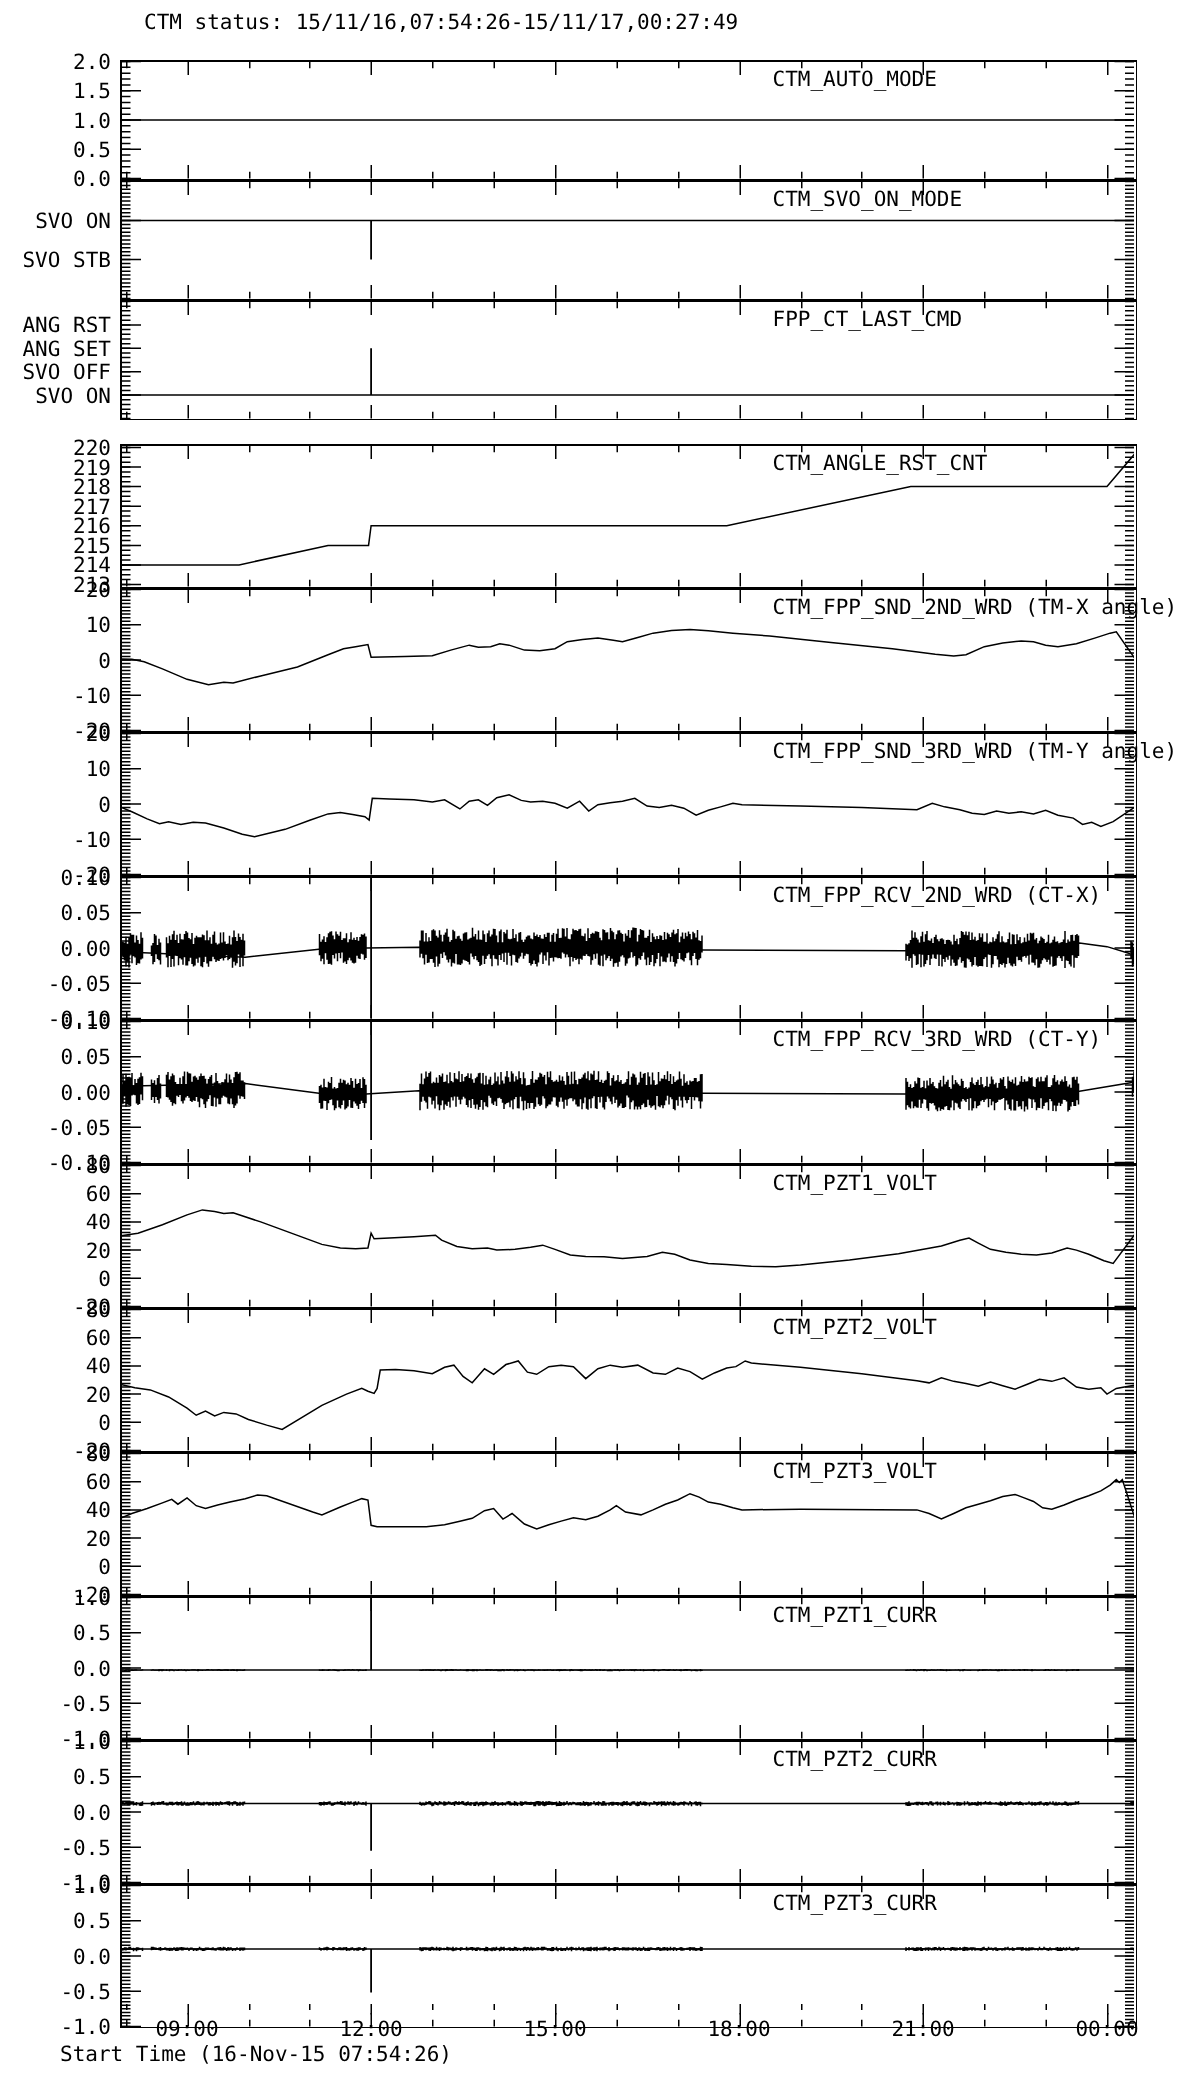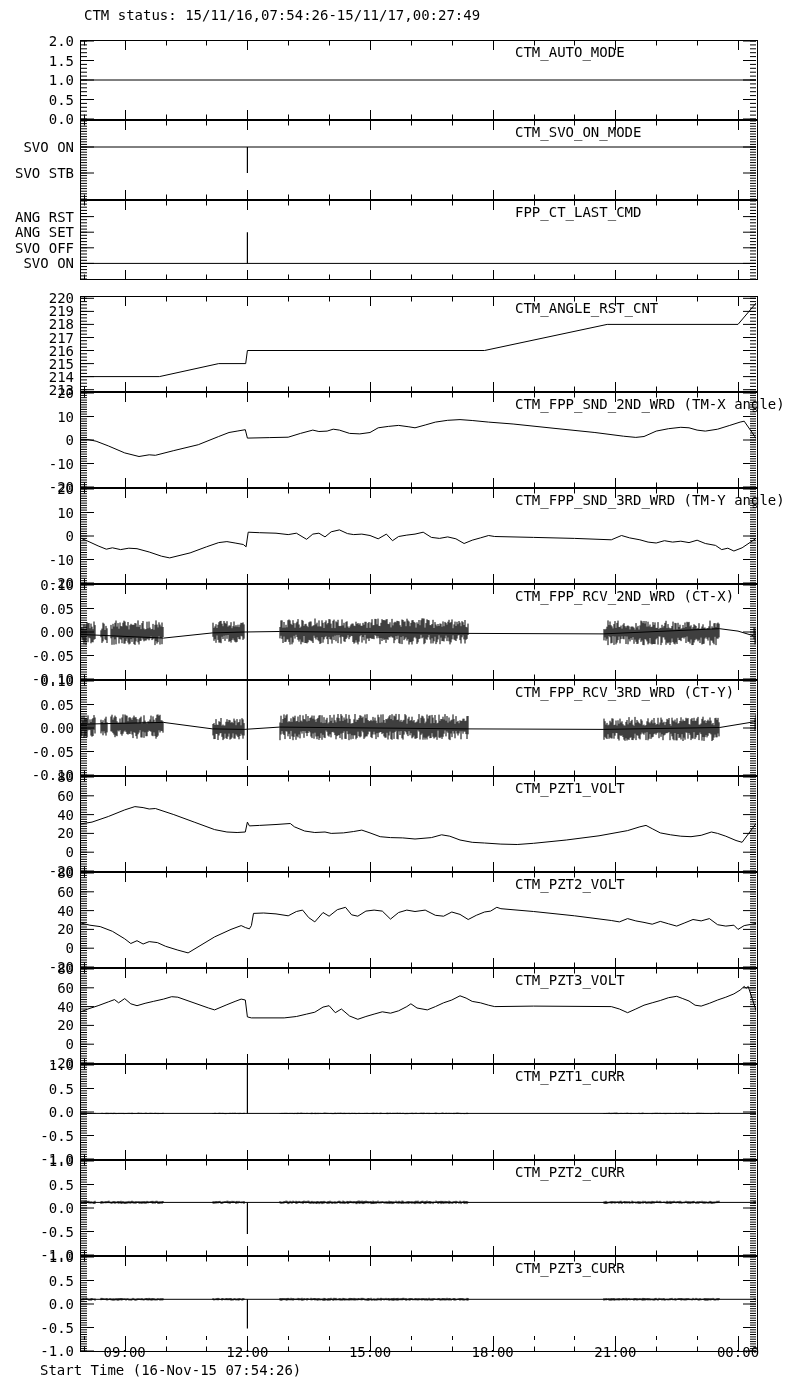--- a/index.html
+++ b/index.html
@@ -1,18 +1,18 @@
 <!DOCTYPE html>
 <html><head>
 <meta charset="utf-8">
 <style>
   html,body{margin:0;padding:0;background:#ffffff;}
   body{width:800px;height:1400px;position:relative;color:#000;
        font-family:"DejaVu Sans Mono","Liberation Mono",monospace;}
-  #page-title{position:absolute;top:7px;left:84px;font-size:14px;white-space:pre;text-align:right;}
+  #page-title{position:absolute;top:7px;left:96px;font-size:14px;white-space:pre;text-align:right;}
   #panels{position:absolute;top:40px;left:0;width:800px;}
   .panel{position:relative;width:800px;}
   .panel svg{display:block;overflow:visible;}
   svg text{font-family:"DejaVu Sans Mono","Liberation Mono",monospace;font-size:14px;fill:#000;}
   #xaxis{position:absolute;top:1336px;left:0;width:656px;height:56px;}
   #xaxis svg{display:block;overflow:visible;}
   #x-axis-title{position:absolute;top:1362px;left:40px;width:764px;text-align:left;font-size:14px;}
 </style>
 </head>
 <body>

